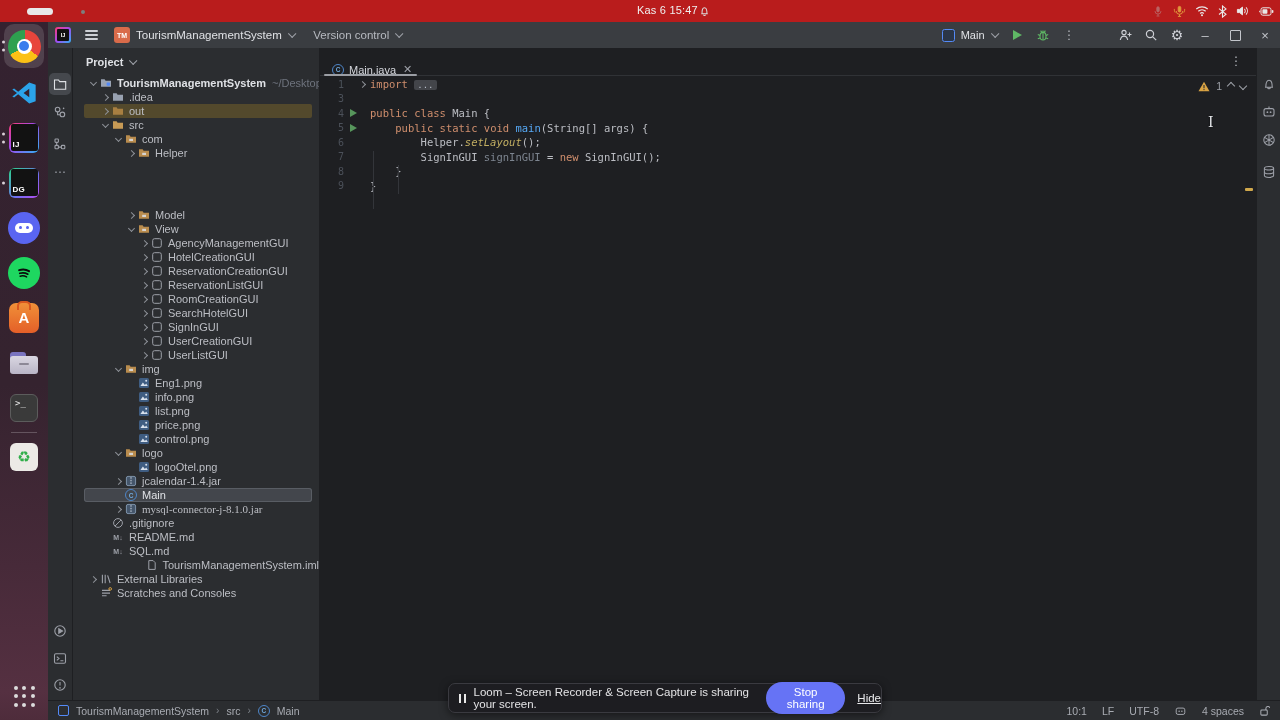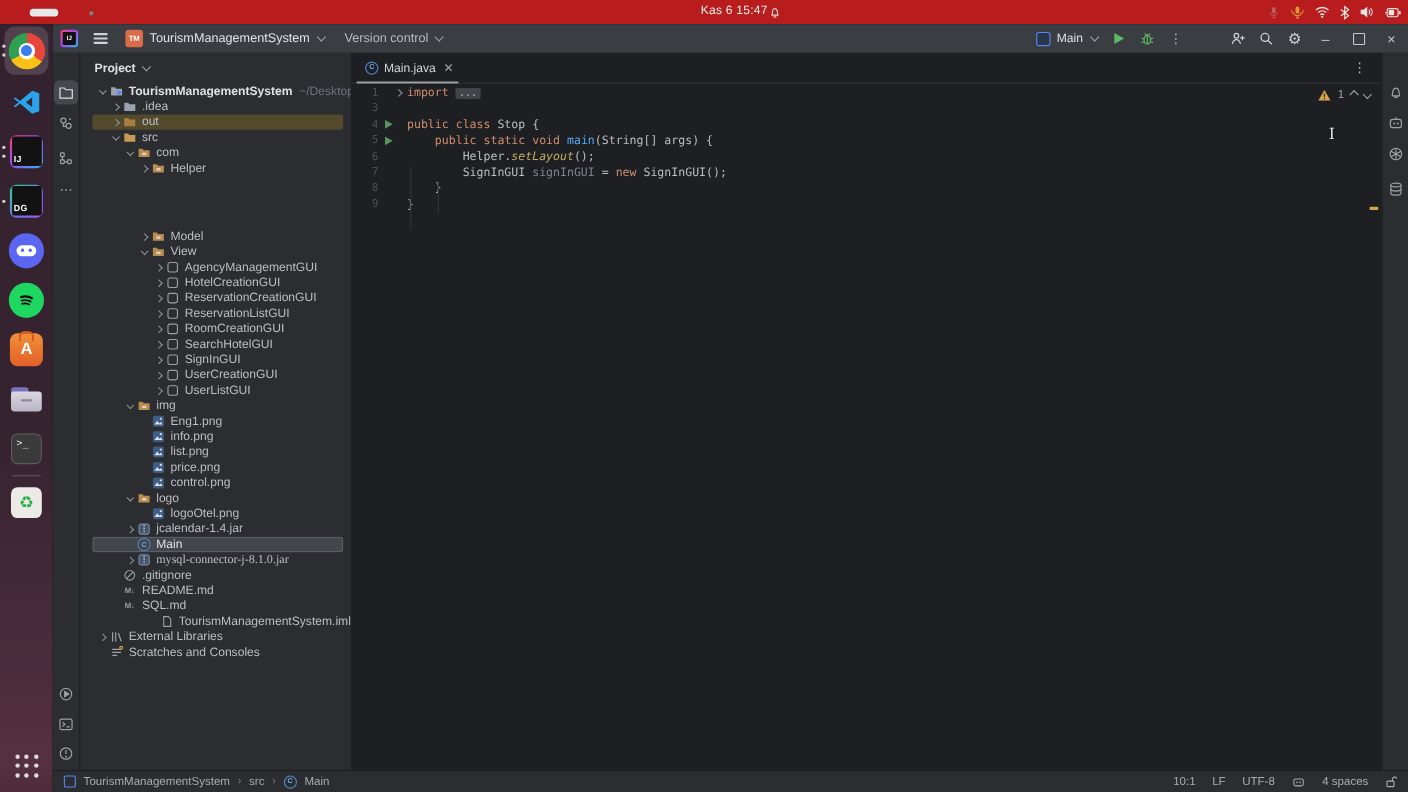--- a/index.html
+++ b/index.html
@@ -93,21 +93,21 @@
   .ticon{width:14px;height:12px;display:flex;align-items:center;justify-content:center;flex:none;margin-right:4px;}
   .tlabel{color:#bcbec4;font-size:11px;}
   .tlabel.b{font-weight:bold;color:#dfe1e5;}
   .tsuffix{color:#6e737d;margin-left:6px;font-size:11px;}
   .circC{width:10px;height:10px;border:1px solid #4e86c9;border-radius:50%;color:#6fa8dd;font-size:6.5px;font-weight:bold;
     display:flex;align-items:center;justify-content:center;}
   .mdtxt{color:#9da0a8;font-size:7px;font-weight:bold;letter-spacing:0;}
   
   #editor{position:absolute;left:272px;top:26px;width:936px;height:652px;background:#1e1f22;}
   #tabbar{position:absolute;left:0;top:0;width:100%;height:28px;border-bottom:1px solid #303236;box-sizing:border-box;display:flex;align-items:center;}
-  .tab{display:flex;align-items:center;gap:5px;height:28px;padding:0 9px 0 12px;position:relative;}
+  .tab{display:flex;align-items:flex-end;gap:5px;height:28px;padding:0 9px 0 12px;position:relative;}
   .tab .ul{position:absolute;left:4px;right:4px;bottom:0;height:2px;background:#9b9ea4;border-radius:1px;}
   .tab-label{color:#d5d7dd;font-size:11px;}
   .tab-x{color:#9da0a8;font-size:11px;margin-left:2px;}
   #tab-dots{position:absolute;right:14px;top:6px;color:#b6b9bf;font-size:12px;}
   #code{position:absolute;left:0;top:29px;width:100%;font-family:"DejaVu Sans Mono",monospace;font-size:10.5px;}
   .cl{height:14.5px;display:flex;align-items:center;}
   .ln{width:24px;text-align:right;color:#4b5059;font-size:10px;flex:none;}
   .ln.caret{color:#8c9199;}
   .gr{width:13px;display:flex;justify-content:flex-end;align-items:center;flex:none;}
   .gr .tri{width:0;height:0;border-left:7px solid #57965c;border-top:4.5px solid transparent;border-bottom:4.5px solid transparent;}
@@ -795,21 +795,21 @@
             <span class="gr"></span>
             <span class="gf"></span>
             <span class="ct"></span>
           </div>
           <div class="cl">
             <span class="ln">4</span>
             <span class="gr">
               <span class="tri"></span>
             </span>
             <span class="gf"></span>
-            <span class="ct"><span class="tk-k">public</span><span class="tk-d"> </span><span class="tk-k">class</span><span class="tk-d"> Stop {</span></span>
+            <span class="ct"><span class="tk-k">public</span><span class="tk-d"> </span><span class="tk-k">class</span><span class="tk-d"> Main {</span></span>
           </div>
           <div class="cl">
             <span class="ln">5</span>
             <span class="gr">
               <span class="tri"></span>
             </span>
             <span class="gf"></span>
             <span class="ct"><span class="tk-d">    </span><span class="tk-k">public</span><span class="tk-d"> </span><span class="tk-k">static</span><span class="tk-d"> </span><span class="tk-k">void</span><span class="tk-d"> </span><span class="tk-m">main</span><span class="tk-d">(String[] args) {</span></span>
           </div>
           <div class="cl">
@@ -908,13 +908,22 @@
               <rect x="2" y="5.5" width="7" height="5.5" rx="1"></rect>
               <path d="M7.5 5.5V3.8a2.2 2.2 0 0 1 4.3-.7"></path>
             </svg>
         </span>
       </div>
     </div>
   </div>
 
   <div id="mousecursor">I</div>
 
+  <div id="loom">
+    <div class="pausebars">
+        <i></i>
+        <i></i>
+      </div>
+    <span id="loom-msg">Loom – Screen Recorder &amp; Screen Capture is sharing your screen.</span>
+    <button id="loom-stop">Stop sharing</button>
+    <span id="loom-hide">Hide</span>
+  </div>
 </div>
 
 </body></html>

